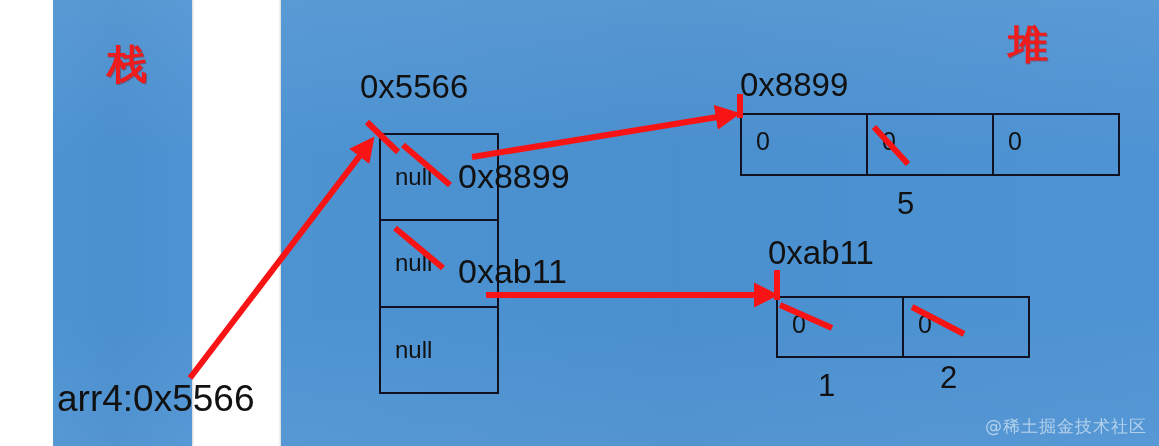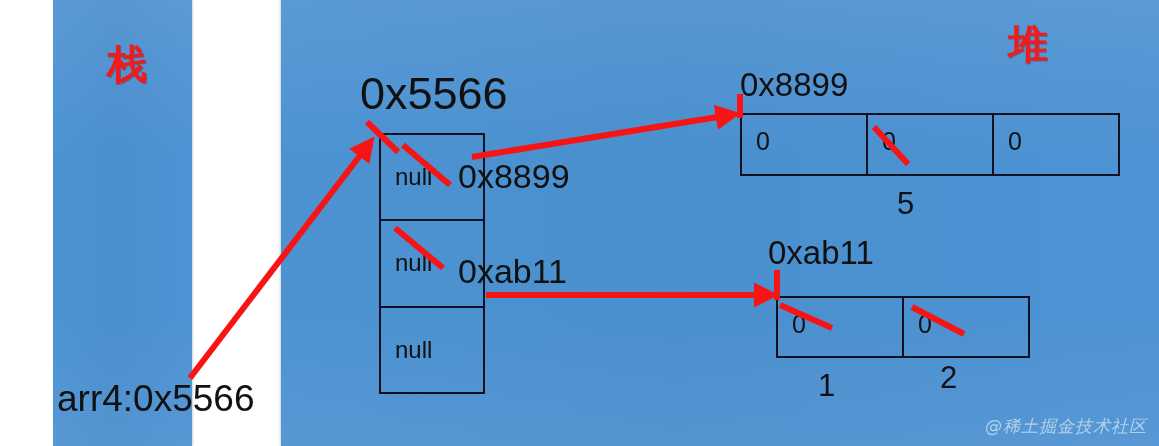--- a/index.html
+++ b/index.html
@@ -49,21 +49,21 @@
   #label-heap  { left: 1008px; top: 24px; }
 
   
   .txt {
     position: absolute;
     color: #111111;
     white-space: nowrap;
     font-family: "Liberation Sans", "DejaVu Sans", sans-serif;
   }
   #stack-var       { left: 57px;  top: 378px; font-size: 37px; }
-  #addr-5566       { left: 360px; top: 68px;  font-size: 45px; }
+  #addr-5566       { left: 360px; top: 68px;  font-size: 33px; }
   #ptr-8899        { left: 458px; top: 157px; font-size: 34px; }
   #ptr-ab11        { left: 458px; top: 252px; font-size: 34px; }
   #addr-8899       { left: 740px; top: 66px;  font-size: 33px; }
   #addr-ab11       { left: 768px; top: 234px; font-size: 33px; }
   #len-5           { left: 897px; top: 186px; font-size: 31px; }
   #len-1           { left: 818px; top: 368px; font-size: 31px; }
   #len-2           { left: 940px; top: 360px; font-size: 31px; }
 
   
   .arr {
@@ -80,41 +80,40 @@
     color: #111111;
     font-size: 24px;
     display: flex;
     align-items: center;
     padding-left: 14px;
   }
   .arr.vert .cell + .cell { border-top: 2px solid #111122; }
   .arr.horiz .cell + .cell { border-left: 2px solid #111122; }
   .cell.smallnum { font-size: 25px; align-items: flex-start; padding-top: 12px; }
 
-  #arr-main  { left: 379px; top: 133px; width: 106px; height: 261px; }
+  #arr-main  { left: 379px; top: 133px; width: 120px; height: 261px; }
   #arr-8899  { left: 740px; top: 113px; width: 380px; height: 63px; }
   #arr-ab11  { left: 776px; top: 296px; width: 254px; height: 62px; }
 
   
   #overlay {
     position: absolute;
     left: 0; top: 0;
     width: 1159px; height: 446px;
     pointer-events: none;
   }
   
   #watermark {
     position: absolute;
     right: 12px; bottom: 8px;
     color: rgba(255,255,255,.55);
     font-size: 17px;
     letter-spacing: 1px;
     font-family: "DejaVu Sans", sans-serif;
     white-space: nowrap;
-    font-style: italic;
   }
 </style>
 </head>
 <body>
 
 <div id="stage">
 
   <div class="panel" id="stack-panel">
     <div class="panel-sheen"></div>
   </div>

